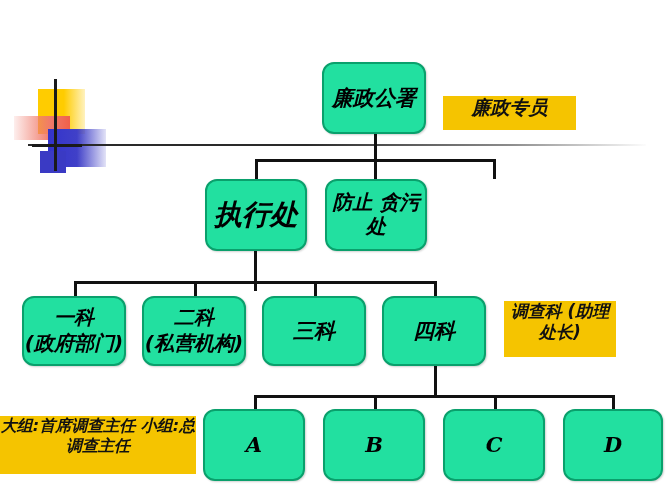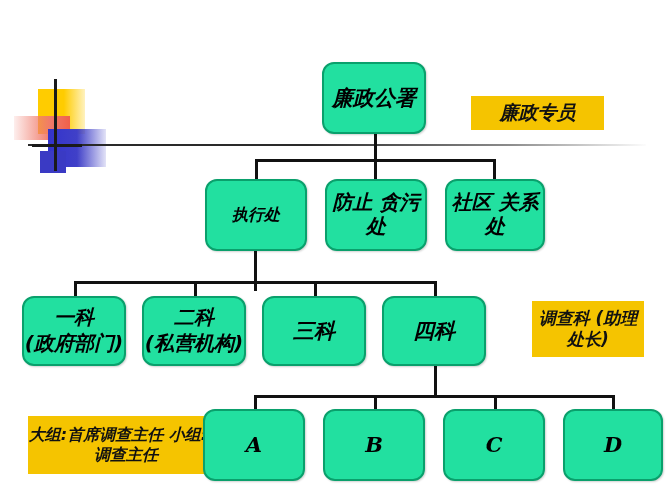--- a/index.html
+++ b/index.html
@@ -102,30 +102,29 @@
     box-shadow: 1px 1px 2px rgba(0,0,0,0.18);
     z-index: 3;
   }
   .node .txt { white-space: nowrap; }
 
   .label {
     position: absolute;
     box-sizing: border-box;
     background: #f5c400;
     display: flex;
-    align-items: center;
+    align-items: flex-start;
     justify-content: center;
     text-align: center;
     color: #111111;
     font-weight: bold;
     font-style: italic;
     line-height: 1.25;
     font-family: "DejaVu Sans", "Liberation Sans", sans-serif;
     z-index: 2;
-    margin-left: 28px;
   }
   .label.left-align { justify-content: flex-start; padding-left: 0; }
 
   
   .node .sub {
     display: block;
     white-space: nowrap;
     margin-top: 2px;
   }
   .node.overflow {
@@ -180,37 +179,31 @@
   <div class="line line-v" style="left:612px; top:379px; height:15px;"></div>
 
   <div class="node" style="left:322px; top:46px; width:104px; height:72px; font-size:21px;">
     <span class="txt">廉政公署</span>
   </div>
   <div class="label" style="left:443px; top:80px; width:133px; height:34px; font-size:19px;">
     <span>廉政专员</span>
   </div>
 
 
-  <div class="node" style="left:205px; top:163px; width:102px; height:72px; font-size:16px;">
+  <div class="node" style="left:205px; top:163px; width:102px; height:72px; font-size:28px;">
     <span class="txt">执行处</span>
   </div>
 
   <div class="node wrap" style="left:325px; top:163px; width:102px; height:72px; font-size:20px;">
     <span>
       <span class="stack">防止</span>
       <span class="stack">贪污处</span>
     </span>
   </div>
 
-  <div class="node wrap" style="left:445px; top:163px; width:100px; height:72px; font-size:20px;">
-    <span>
-      <span class="stack">社区</span>
-      <span class="stack">关系处</span>
-    </span>
-  </div>
 
   <div class="node overflow" style="left:22px; top:280px; width:104px; height:70px; font-size:20px;">
     <span class="stack">
       <span class="stack">一科</span>
       <span class="sub">(政府部门)</span>
     </span>
   </div>
 
   <div class="node overflow" style="left:142px; top:280px; width:104px; height:70px; font-size:20px;">
     <span class="stack">

